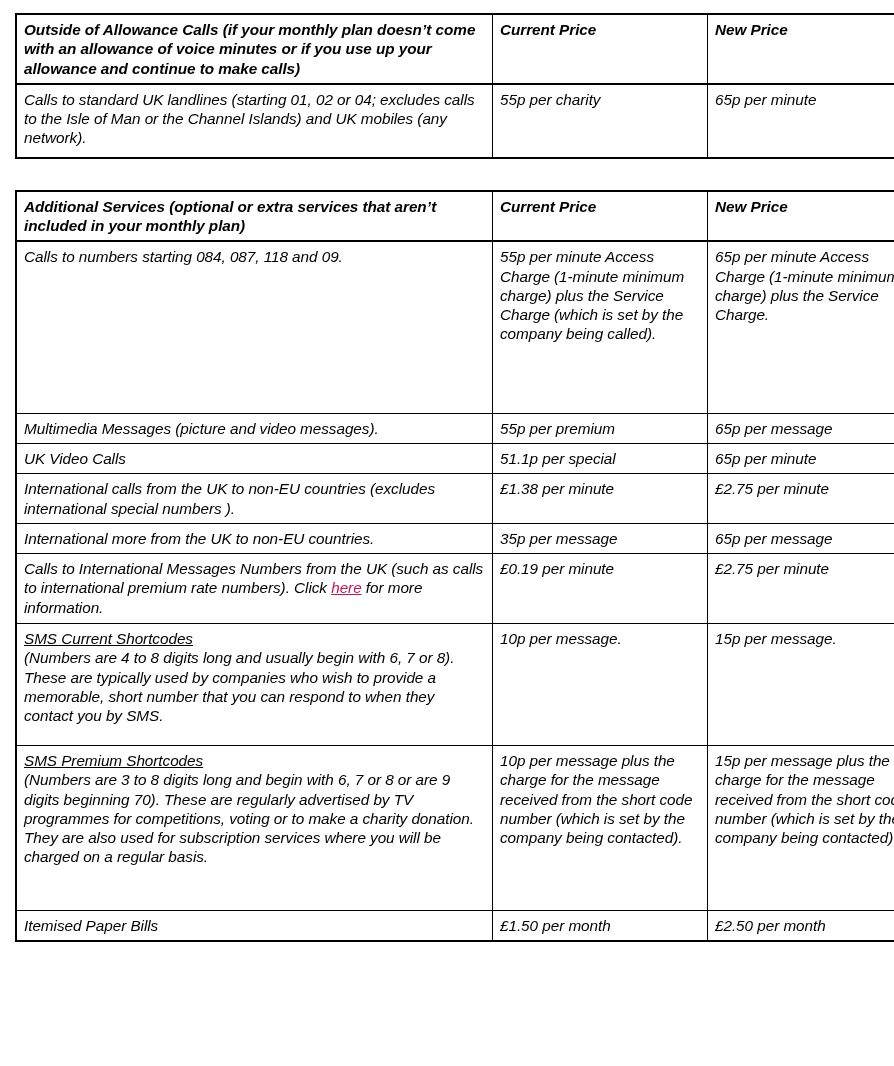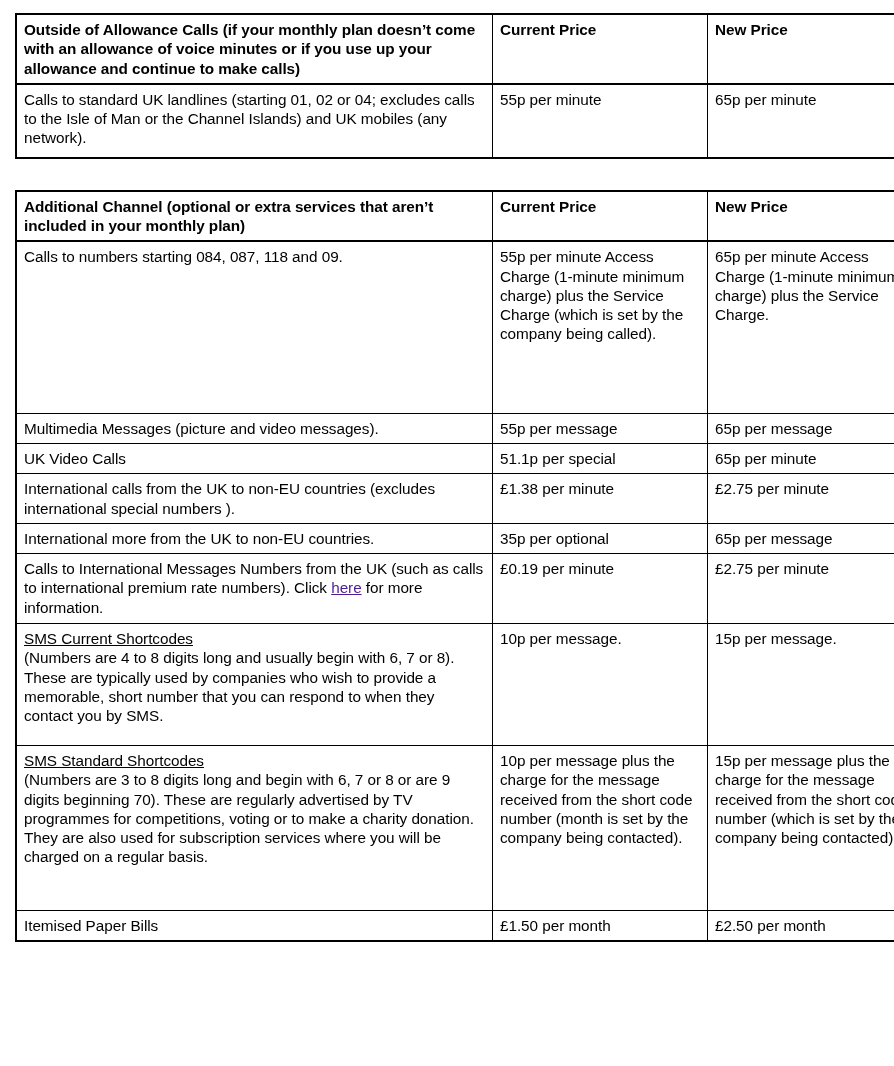--- a/index.html
+++ b/index.html
@@ -13,20 +13,21 @@
     font-family: "Liberation Sans", sans-serif;
     color: #000000;
     -webkit-font-smoothing: antialiased;
   }
   .page {
     position: relative;
     width: 894px;
     height: 1066px;
     box-sizing: border-box;
     padding: 13px 12px 0 15px;
+    font-style: italic;
   }
 
   table.price-table {
     border-collapse: collapse;
     table-layout: fixed;
     width: 867px;
     border: 2px solid #000;
   }
   table.price-table td {
     border: 1px solid #000;
@@ -42,21 +43,21 @@
     font-weight: bold;
   }
   table.price-table td.col-desc { width: 462px; }
   table.price-table td.col-cur  { width: 201px; }
   table.price-table td.col-new  { width: 202px; }
 
   .thick-top > td { border-top: 2px solid #000; }
 
   .u { text-decoration: underline; }
   a.inline-link {
-    color: #4c1d95;
+    color: #be185d;
     text-decoration: underline;
   }
 
   .gap { height: 31px; }
 
   .cellline { display: block; }
 </style>
 </head>
 <body>
 
@@ -64,81 +65,81 @@
 
   <table class="price-table">
     <tbody>
       <tr class="head-row">
         <td class="col-desc">Outside of Allowance Calls (if your monthly plan doesn’t come with an allowance of voice minutes or if you use up your allowance and continue to make calls)</td>
         <td class="col-cur">Current Price</td>
         <td class="col-new">New Price</td>
       </tr>
       <tr style="height:74px;">
         <td class="col-desc">Calls to standard UK landlines (starting 01, 02 or 04; excludes calls to the Isle of Man or the Channel Islands) and UK mobiles (any network).</td>
-        <td class="col-cur">55p per minute</td>
+        <td class="col-cur">55p per charity</td>
         <td class="col-new">65p per minute</td>
       </tr>
     </tbody>
   </table>
 
   <div class="gap"></div>
 
   <table class="price-table">
     <tbody>
       <tr class="head-row">
-        <td class="col-desc">Additional Channel (optional or extra services that aren’t included in your monthly plan)</td>
+        <td class="col-desc">Additional Services (optional or extra services that aren’t included in your monthly plan)</td>
         <td class="col-cur">Current Price</td>
         <td class="col-new">New Price</td>
       </tr>
 
       <tr style="height:172px;">
         <td class="col-desc">Calls to numbers starting 084, 087, 118 and 09.</td>
         <td class="col-cur">55p per minute Access Charge (1-minute minimum charge) plus the Service Charge (which is set by the company being called).</td>
         <td class="col-new">65p per minute Access Charge (1-minute minimum charge) plus the Service Charge.</td>
       </tr>
 
       <tr class="thick-top" style="height:29px;">
         <td class="col-desc">Multimedia Messages (picture and video messages).</td>
-        <td class="col-cur">55p per message</td>
+        <td class="col-cur">55p per premium</td>
         <td class="col-new">65p per message</td>
       </tr>
 
       <tr style="height:29px;">
         <td class="col-desc">UK Video Calls</td>
         <td class="col-cur">51.1p per special</td>
         <td class="col-new">65p per minute</td>
       </tr>
 
       <tr style="height:49px;">
         <td class="col-desc">International calls from the UK to non-EU countries (excludes international special numbers ).</td>
         <td class="col-cur">£1.38 per minute</td>
         <td class="col-new">£2.75 per minute</td>
       </tr>
 
       <tr style="height:29px;">
         <td class="col-desc">International more from the UK to non-EU countries.</td>
-        <td class="col-cur">35p per optional</td>
+        <td class="col-cur">35p per message</td>
         <td class="col-new">65p per message</td>
       </tr>
 
       <tr class="thick-top" style="height:70px;">
         <td class="col-desc"><span>Calls to International Messages Numbers from the UK (such as calls to international premium rate numbers). Click </span><a href="#" class="inline-link">here</a><span> for more information.</span></td>
         <td class="col-cur">£0.19 per minute</td>
         <td class="col-new">£2.75 per minute</td>
       </tr>
 
       <tr class="thick-top" style="height:122px;">
         <td class="col-desc"><span class="u cellline">SMS Current Shortcodes</span><span>(Numbers are 4 to 8 digits long and usually begin with 6, 7 or 8). These are typically used by companies who wish to provide a memorable, short number that you can respond to when they contact you by SMS.</span></td>
         <td class="col-cur">10p per message.</td>
         <td class="col-new">15p per message.</td>
       </tr>
 
       <tr class="thick-top" style="height:165px;">
-        <td class="col-desc"><span class="u cellline">SMS Standard Shortcodes</span><span>(Numbers are 3 to 8 digits long and begin with 6, 7 or 8 or are 9 digits beginning 70). These are regularly advertised by TV programmes for competitions, voting or to make a charity donation. They are also used for subscription services where you will be charged on a regular basis.</span></td>
-        <td class="col-cur">10p per message plus the charge for the message received from the short code number (month is set by the company being contacted).</td>
+        <td class="col-desc"><span class="u cellline">SMS Premium Shortcodes</span><span>(Numbers are 3 to 8 digits long and begin with 6, 7 or 8 or are 9 digits beginning 70). These are regularly advertised by TV programmes for competitions, voting or to make a charity donation. They are also used for subscription services where you will be charged on a regular basis.</span></td>
+        <td class="col-cur">10p per message plus the charge for the message received from the short code number (which is set by the company being contacted).</td>
         <td class="col-new">15p per message plus the charge for the message received from the short code number (which is set by the company being contacted).</td>
       </tr>
 
       <tr class="thick-top" style="height:29px;">
         <td class="col-desc">Itemised Paper Bills</td>
         <td class="col-cur">£1.50 per month</td>
         <td class="col-new">£2.50 per month</td>
       </tr>
     </tbody>
   </table>

